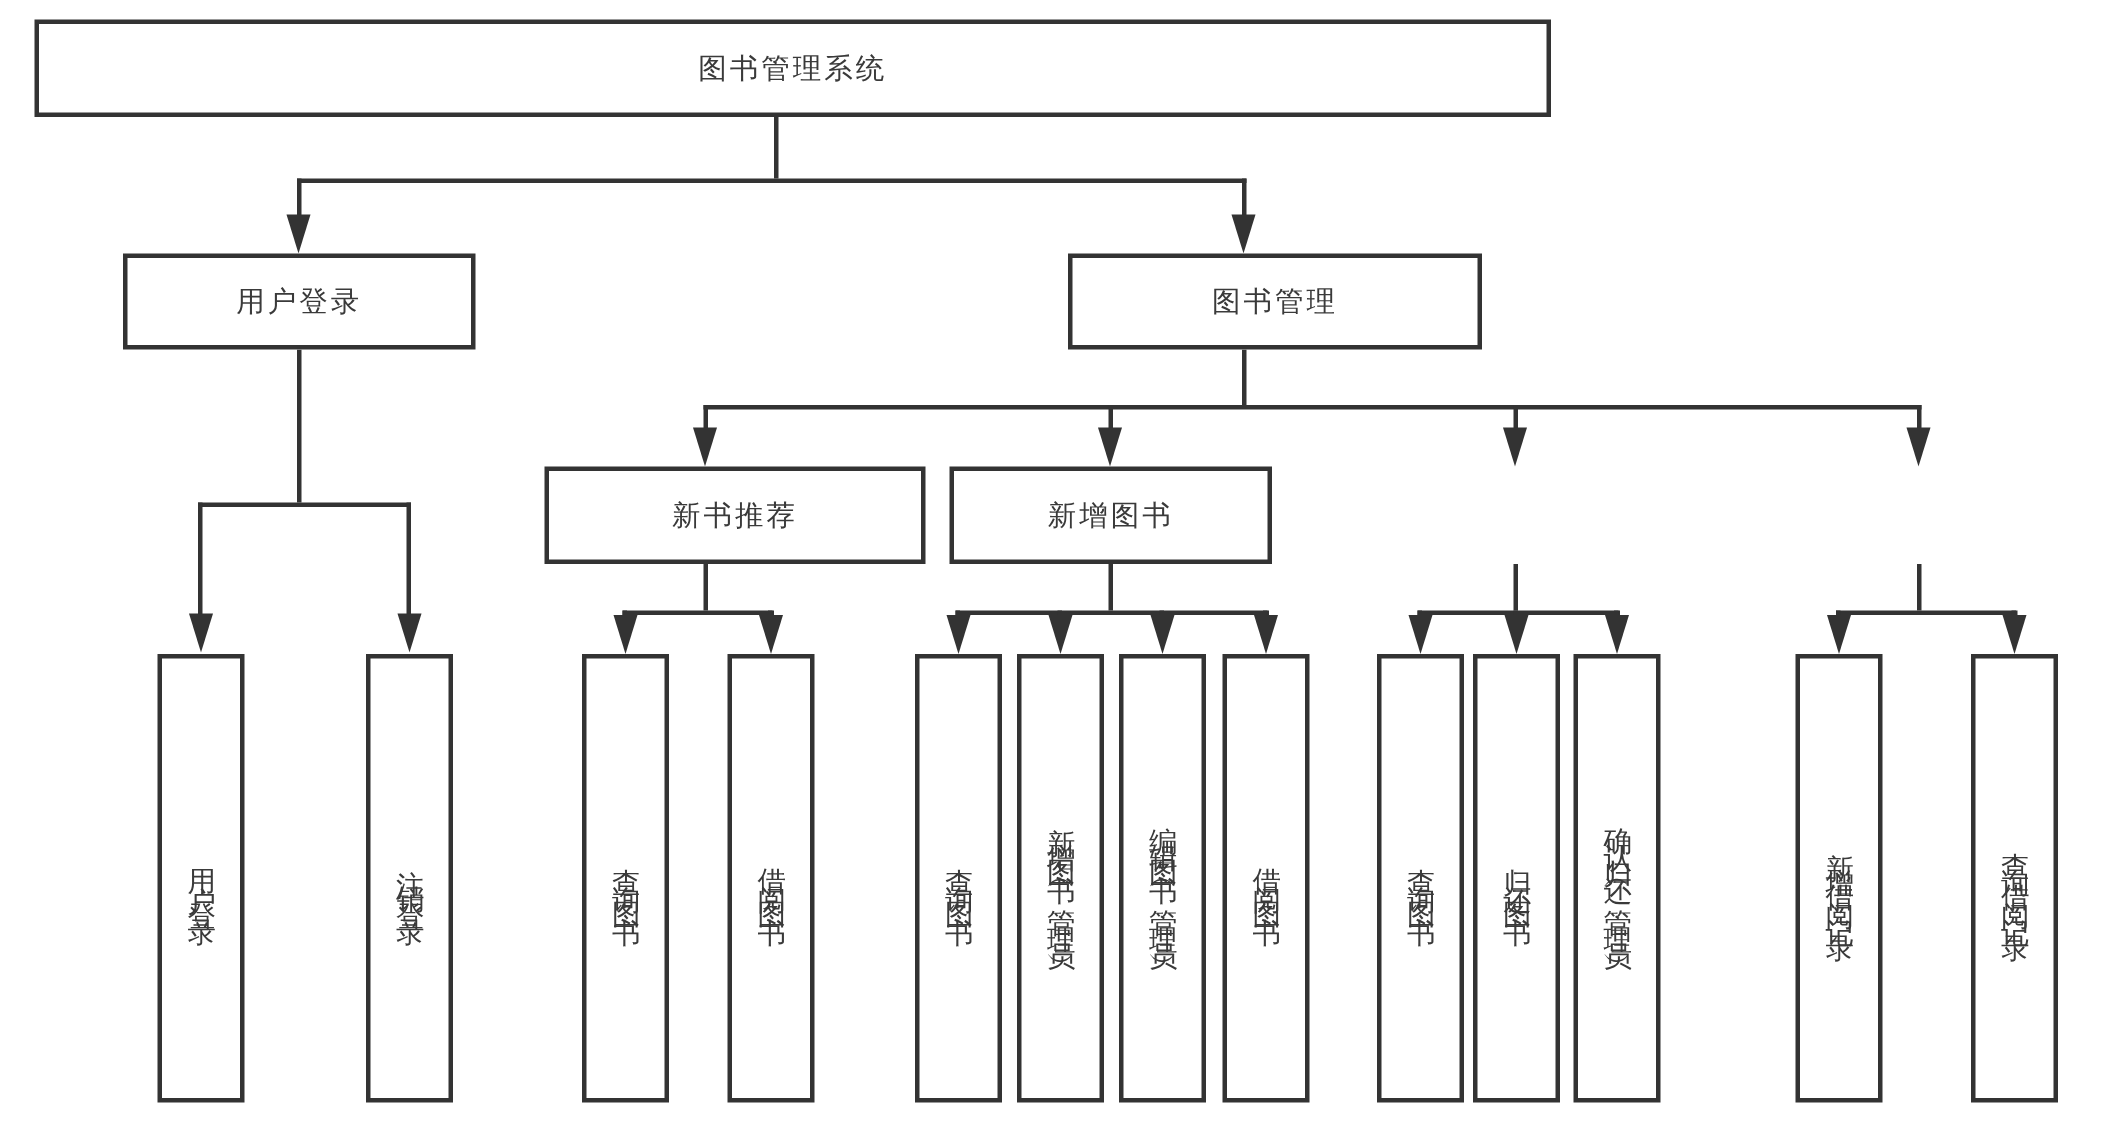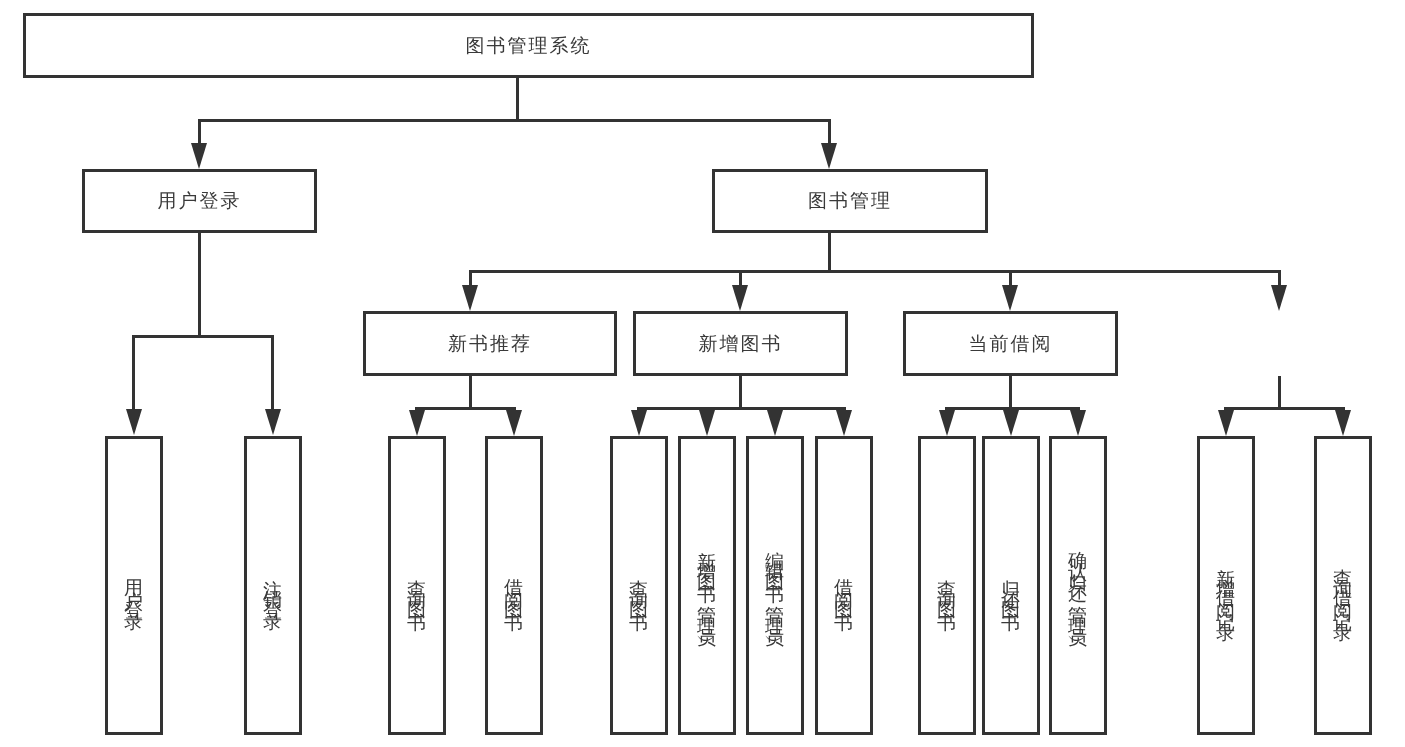--- a/index.html
+++ b/index.html
@@ -105,21 +105,20 @@
     <div class="arrow" style="left:1335px;top:410px;"></div>
   </div>
 
   <div class="node" style="left:23px;top:13px;width:1011px;height:65px;font-family:Liberation Mono, monospace;">图书管理系统</div>
 
   <div class="node" style="left:82px;top:169px;width:235px;height:64px;">用户登录</div>
   <div class="node" style="left:712px;top:169px;width:276px;height:64px;">图书管理</div>
 
   <div class="node" style="left:363px;top:311px;width:254px;height:65px;">新书推荐</div>
   <div class="node" style="left:633px;top:311px;width:215px;height:65px;">新增图书</div>
-  <div class="node" style="left:903px;top:311px;width:215px;height:65px;">当前借阅</div>
 
   <div class="node vert" style="left:105px;top:436px;width:58px;height:299px;">用户登录</div>
   <div class="node vert" style="left:244px;top:436px;width:58px;height:299px;">注销登录</div>
 
   <div class="node vert" style="left:388px;top:436px;width:58px;height:299px;">查询图书</div>
   <div class="node vert" style="left:485px;top:436px;width:58px;height:299px;">借阅图书</div>
 
   <div class="node vert" style="left:610px;top:436px;width:58px;height:299px;">查询图书</div>
   <div class="node vert" style="left:678px;top:436px;width:58px;height:299px;">新增图书（管理员）</div>
   <div class="node vert" style="left:746px;top:436px;width:58px;height:299px;">编辑图书（管理员）</div>

